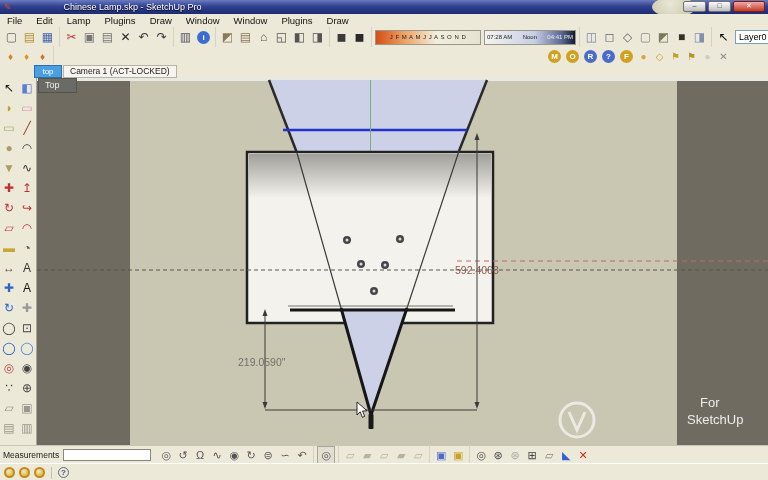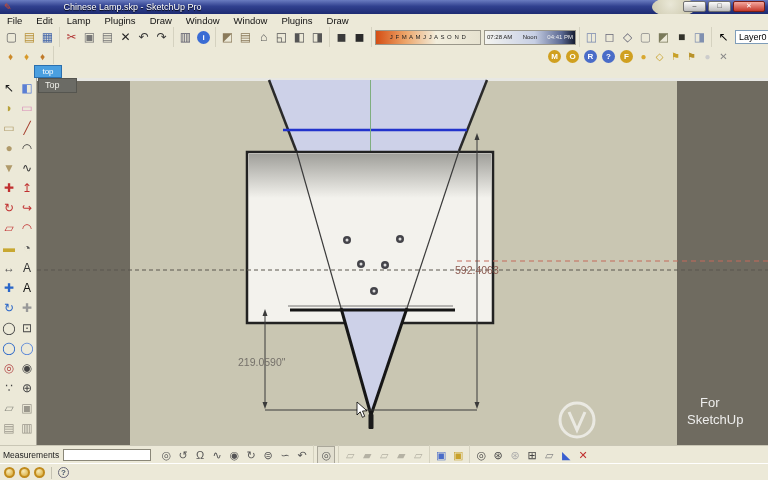--- a/index.html
+++ b/index.html
@@ -190,20 +190,21 @@
         <span class="ticon small" style="color: rgb(200, 161, 42);">◇</span>
         <span class="ticon small" style="color: rgb(200, 161, 42);">⚑</span>
         <span class="ticon small" style="color: rgb(184, 146, 42);">⚑</span>
         <span class="ticon small" style="color: rgb(204, 204, 204);">●</span>
         <span class="ticon small" style="color: rgb(136, 136, 136);">✕</span>
       </div>
   </div>
 
   <div class="tabsrow">
     <div class="tab-active">top</div>
+    <div class="tab">Camera 1 (ACT-LOCKED)</div>
   </div>
 
   <div class="palette">
 
   <span class="picon" style="color: rgb(26, 26, 26);">↖</span>
       <span class="picon" style="color: rgb(91, 127, 212);">◧</span>
       <span class="picon" style="color: rgb(184, 162, 58);">◗</span>
       <span class="picon" style="color: rgb(217, 140, 184);">▭</span>
       <span class="picon" style="color: rgb(176, 154, 106);">▭</span>
       <span class="picon" style="color: rgb(163, 58, 42);">╱</span>

